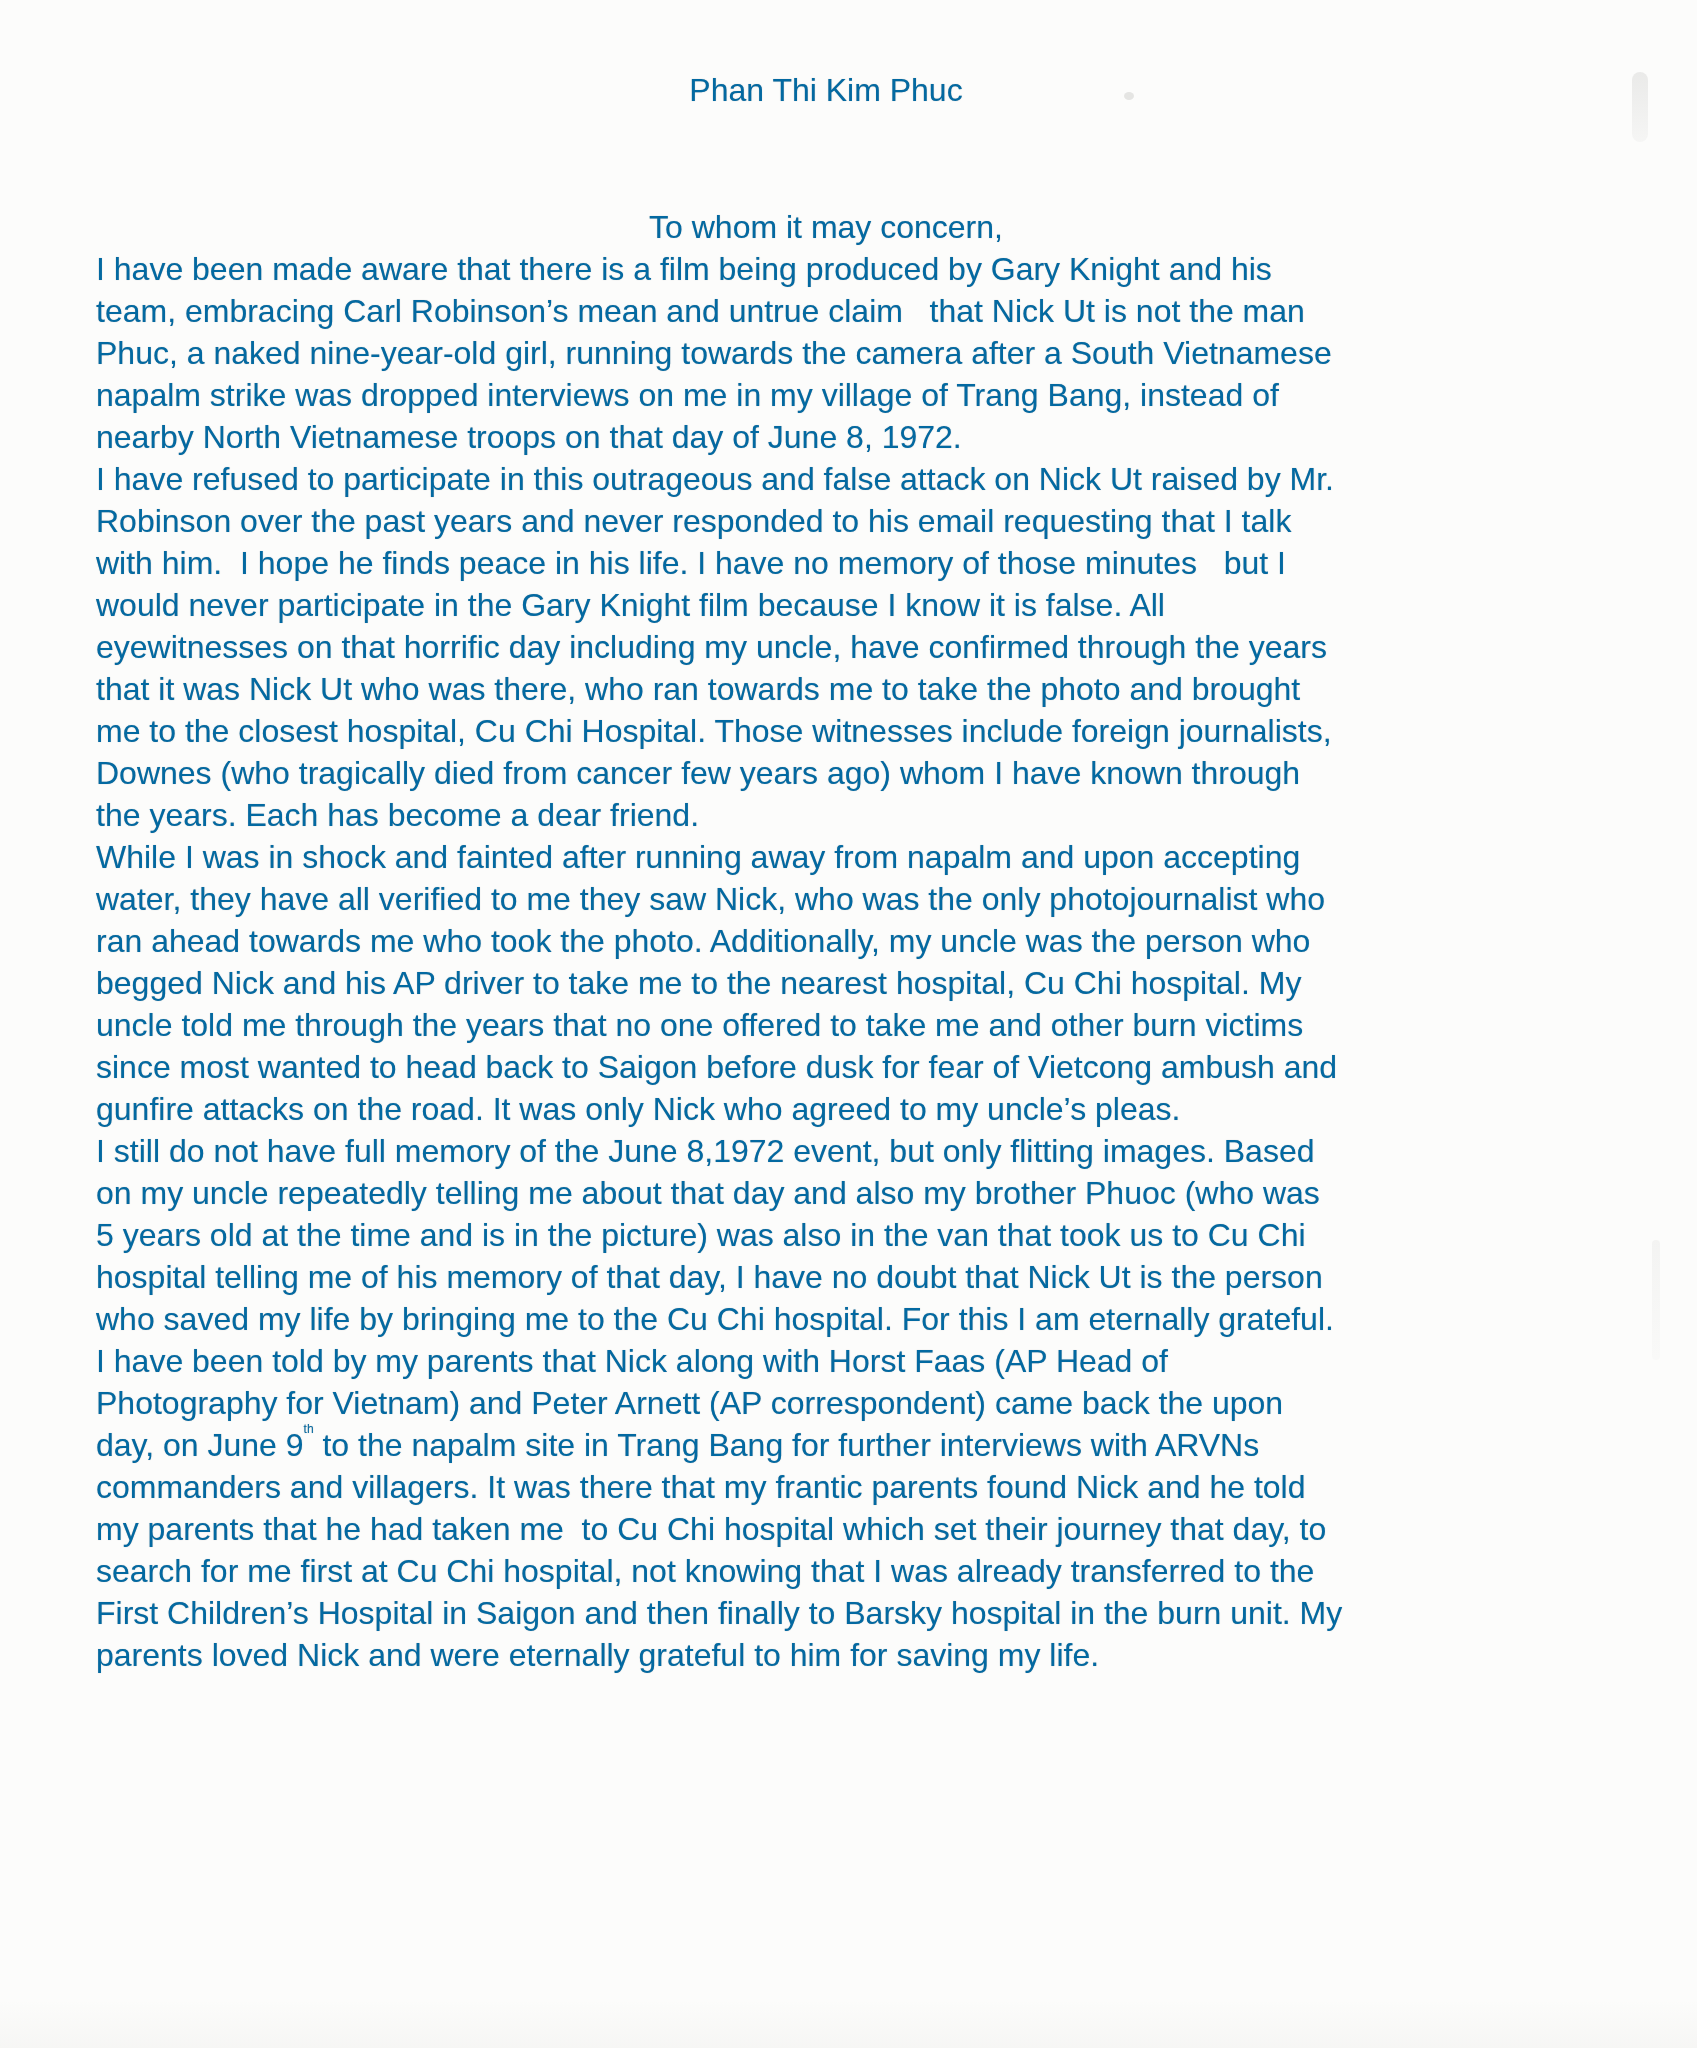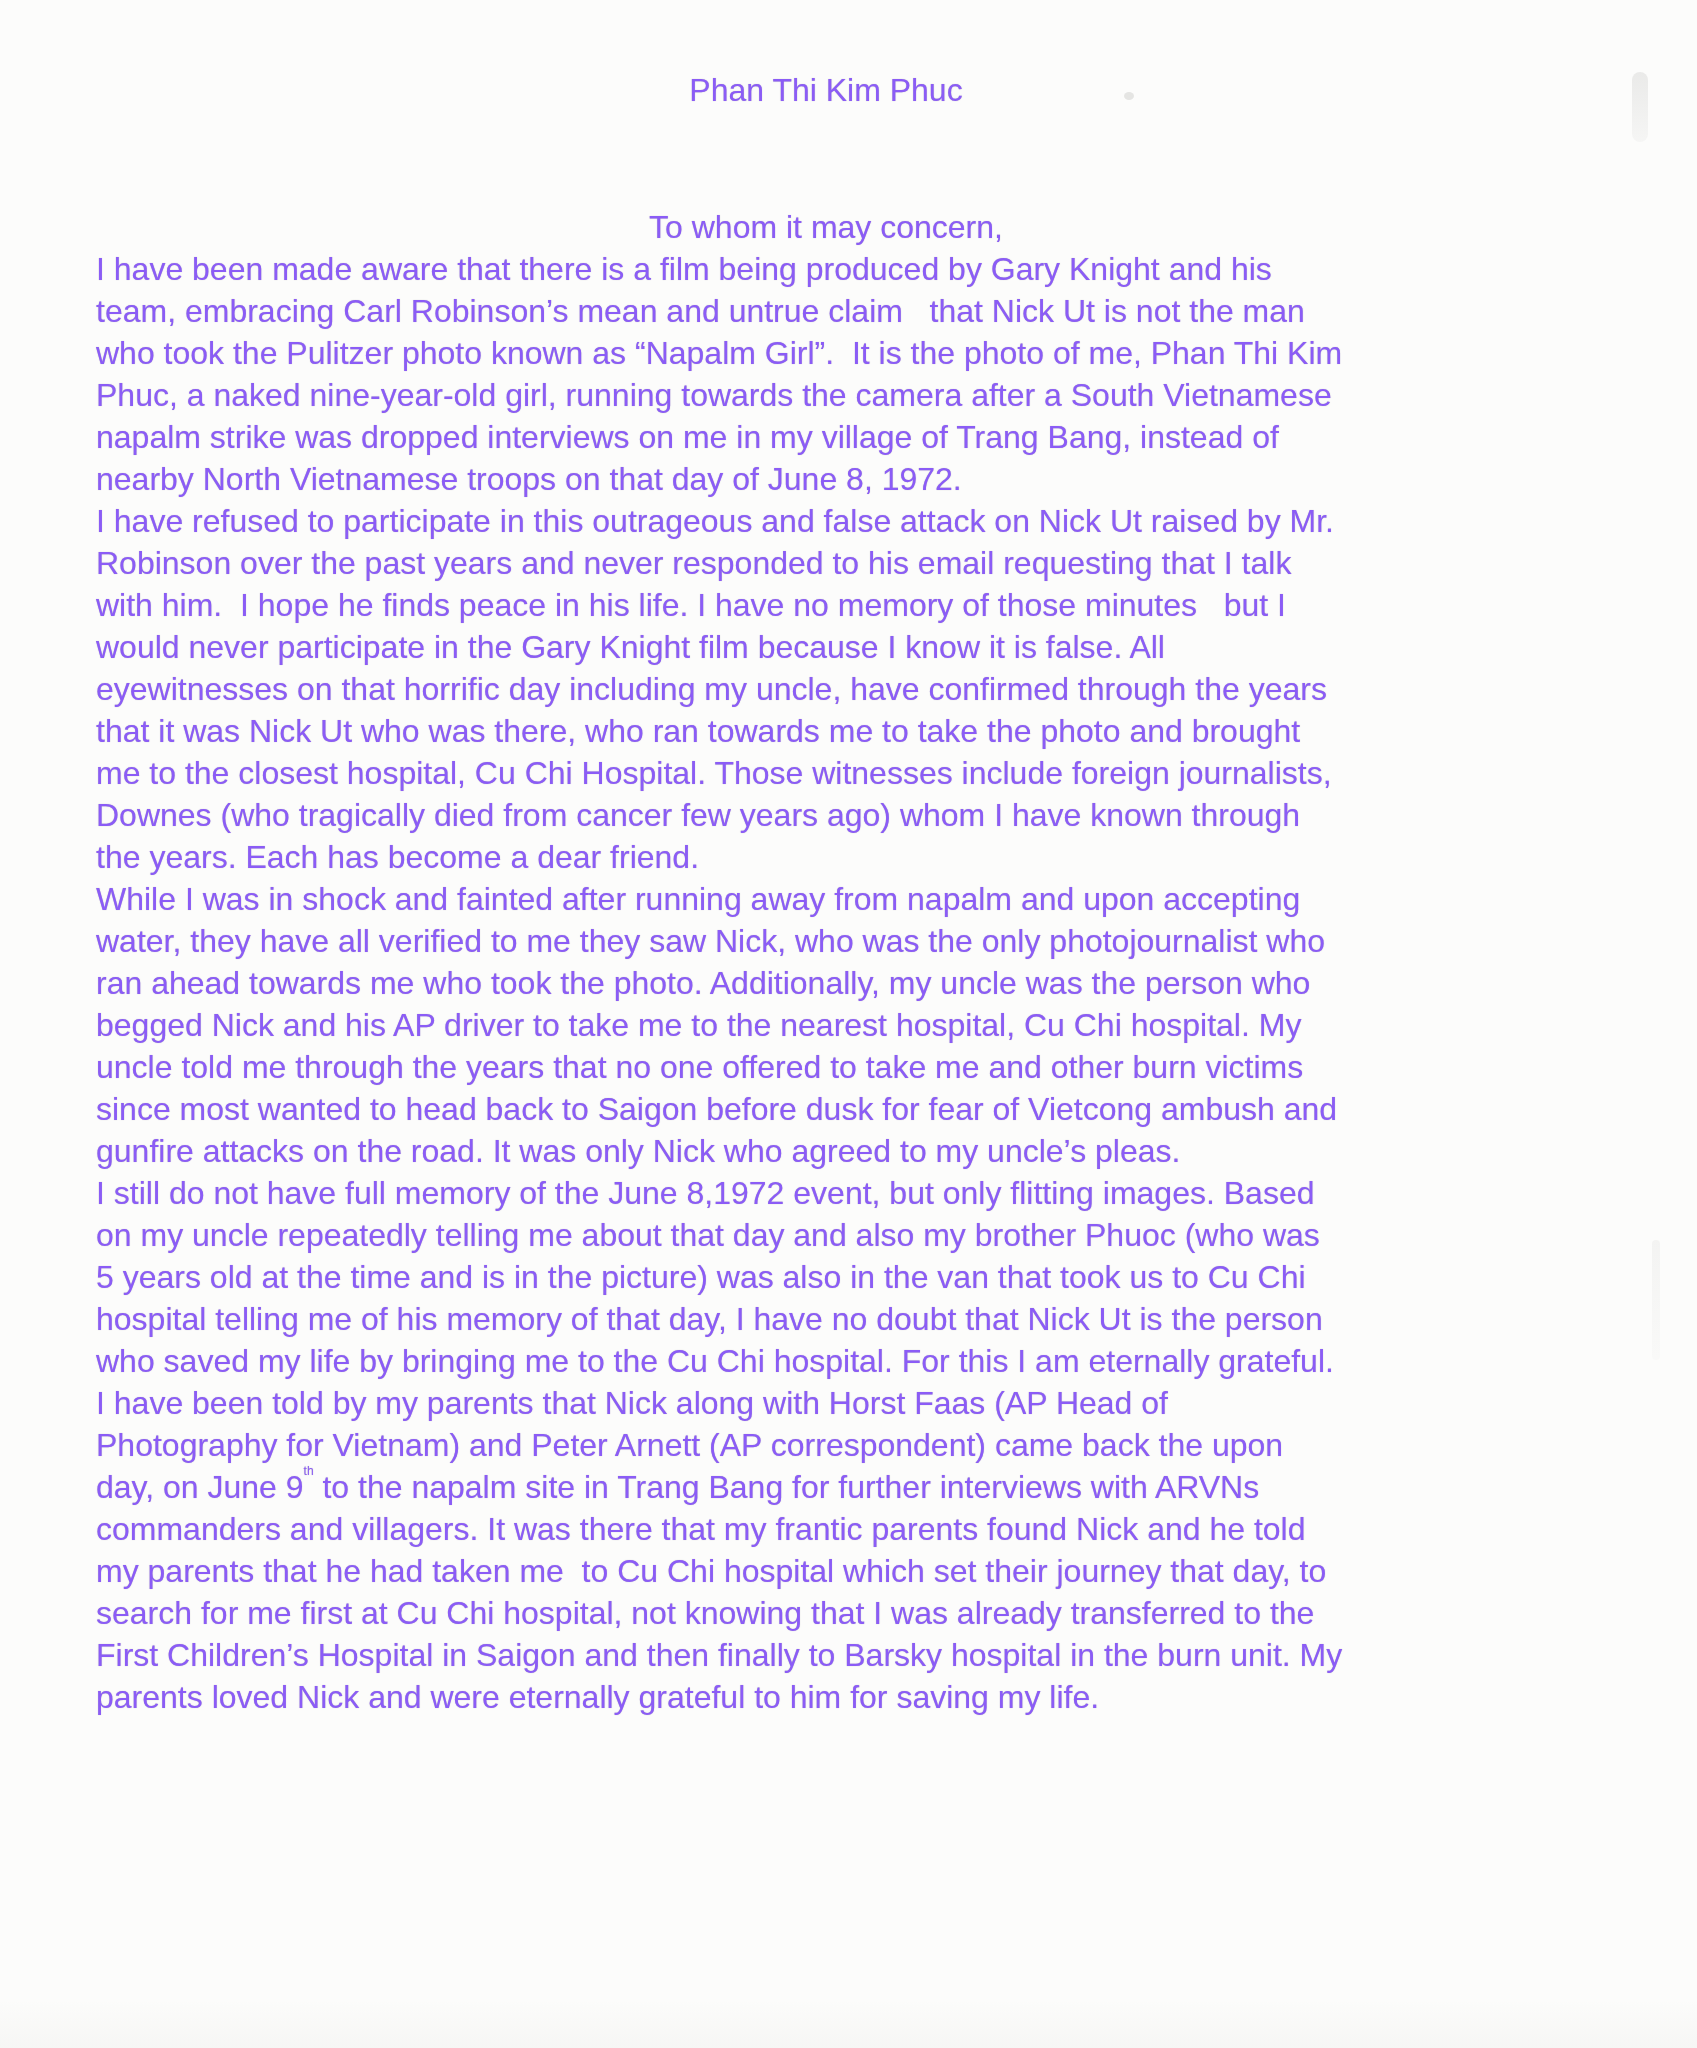--- a/index.html
+++ b/index.html
@@ -8,21 +8,21 @@
     background: #e9e9e7;
   }
   .page {
     position: relative;
     width: 1697px;
     height: 2048px;
     margin: 0 auto;
     background: #fcfcfb;
     overflow: hidden;
     font-family: "Liberation Sans", "DejaVu Sans", sans-serif;
-    color: #8b5cf6;
+    color: #0369a1;
   }
   .letter {
     position: absolute;
     left: 96px;
     top: 0;
     width: 1460px;
   }
   .title {
     margin-top: 69px;
     font-size: 32px;
@@ -86,21 +86,20 @@
 
   <div class="letter">
 
     <div class="title">Phan Thi Kim Phuc</div>
 
     <div class="line salutation">To whom it may concern,</div>
 
     <div class="para para-lines">
         <div>I have been made aware that there is a film being produced by Gary Knight and his</div>
         <div>team, embracing Carl Robinson’s mean and untrue claim   that Nick Ut is not the man</div>
-        <div>who took the Pulitzer photo known as “Napalm Girl”.  It is the photo of me, Phan Thi Kim</div>
         <div>Phuc, a naked nine-year-old girl, running towards the camera after a South Vietnamese</div>
         <div>napalm strike was dropped interviews on me in my village of Trang Bang, instead of</div>
         <div>nearby North Vietnamese troops on that day of June 8, 1972.</div>
       </div>
 
     <div class="para para-lines">
         <div>I have refused to participate in this outrageous and false attack on Nick Ut raised by Mr.</div>
         <div>Robinson over the past years and never responded to his email requesting that I talk</div>
         <div>with him.  I hope he finds peace in his life. I have no memory of those minutes   but I</div>
         <div>would never participate in the Gary Knight film because I know it is false. All</div>

